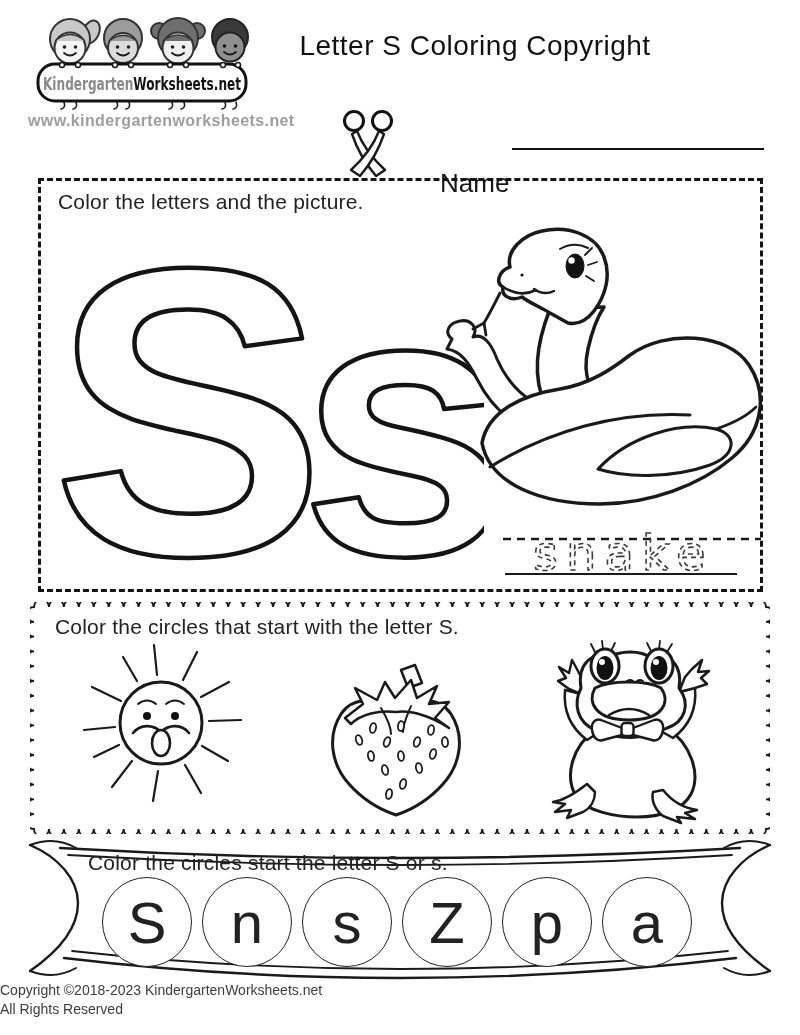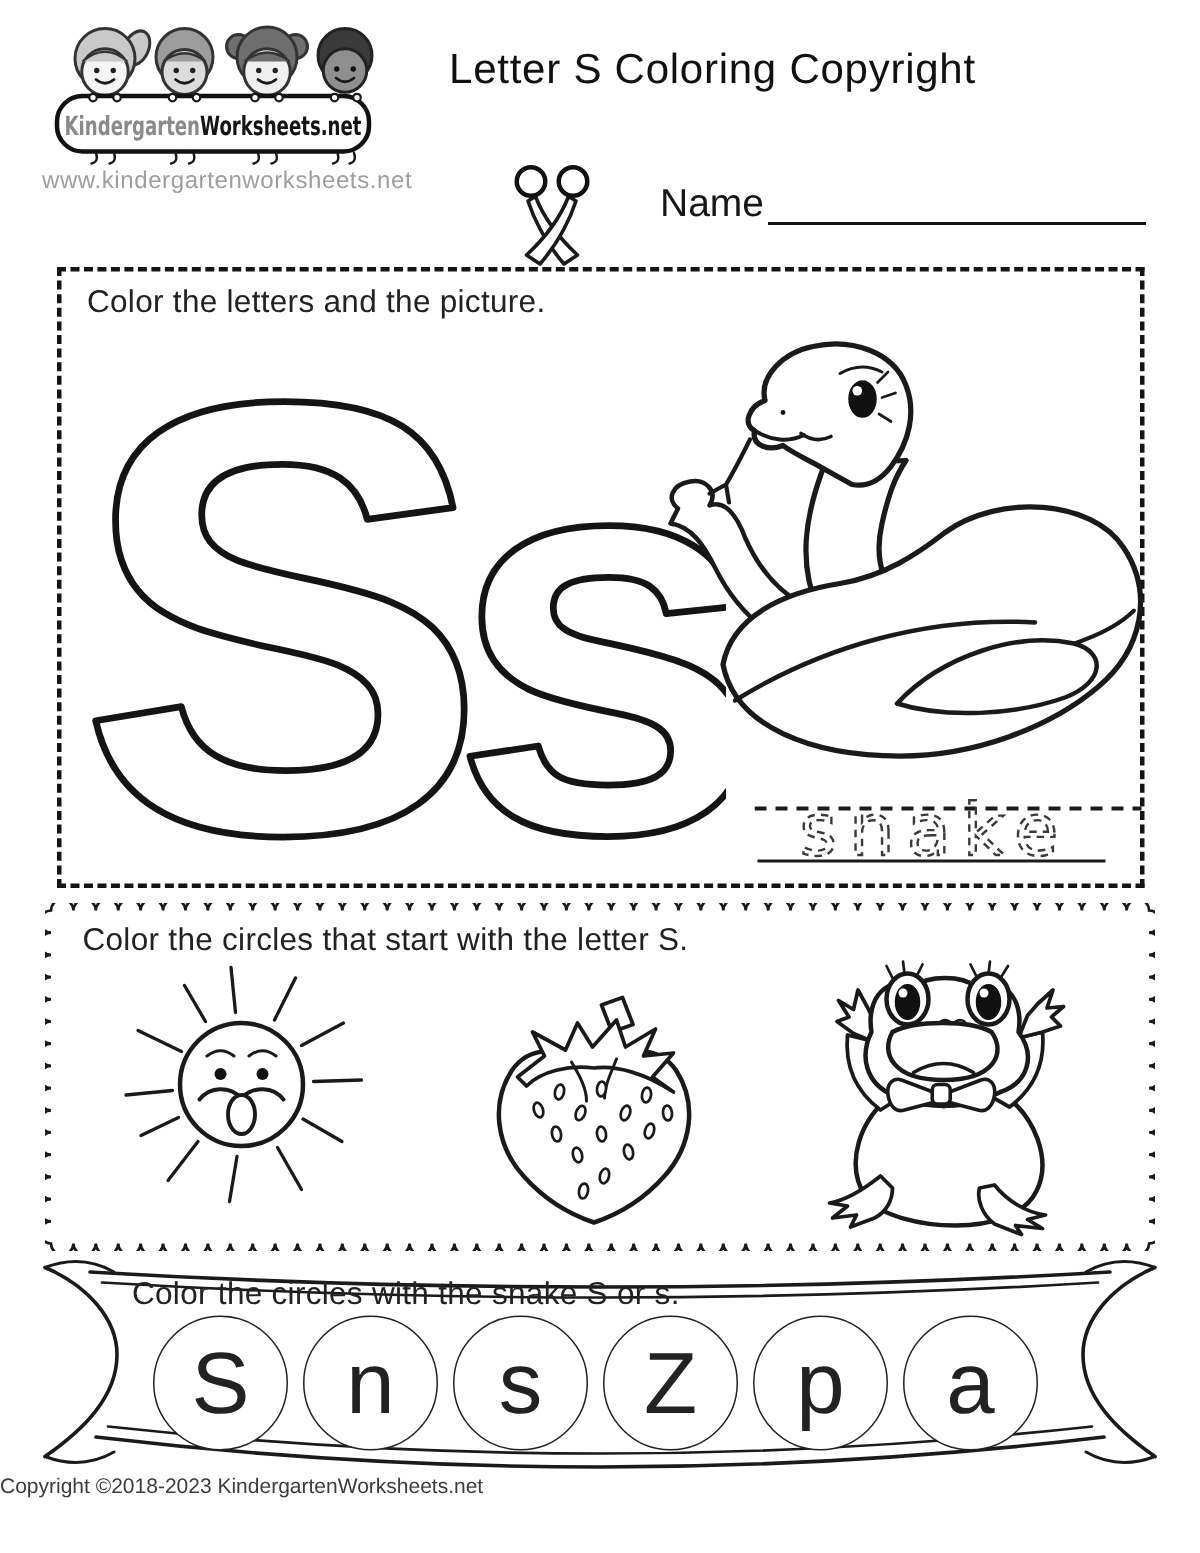--- a/index.html
+++ b/index.html
@@ -1,22 +1,22 @@
 <!DOCTYPE html>
 <html><head>
 <meta charset="utf-8">
 <style>
   html,body{margin:0;padding:0;background:#e8e8e8;}
   #sheet{position:relative;width:800px;height:1035px;background:#fff;margin:0 auto;
          font-family:"Liberation Sans",sans-serif;color:#1a1a1a;overflow:hidden;}
   .abs{position:absolute;}
   .instr{font-size:21px;color:#222;letter-spacing:.2px;}
   #title{font-size:28px;letter-spacing:.5px;text-align:center;color:#111;}
-  #url{font-size:16px;color:#9e9e9e;letter-spacing:.4px;}
-  #name-label{font-size:26px;color:#161616;}
+  #url{font-size:16px;color:#9e9e9e;letter-spacing:.4px;font-weight:bold;}
+  #name-label{font-size:26px;color:#161616;margin-top:48px;}
   #name-line{border-top:2px solid #111;}
   #box1{border:3px dashed #141414;}
   .circle{width:88px;height:88px;border:1.7px solid #222;border-radius:50%;
           display:flex;align-items:center;justify-content:center;
           font-size:58px;font-weight:400;color:#222;background:#fff;}
   .footer-line{width:800px;font-size:14px;color:#3c3c3c;}
   svg{display:block;}
   svg text.outline-letter{font-family:"Liberation Sans",sans-serif;font-weight:bold;
       fill:#ffffff;stroke:#141414;stroke-width:4.5;stroke-linejoin:round;}
   svg .ln{stroke:#1a1a1a;fill:none;stroke-linecap:round;stroke-linejoin:round;}
@@ -257,21 +257,21 @@
       <path stroke-width="1.8" d="M 72,116 Q 400,152 728,116"></path>
       <path stroke-width="2.4" d="M 30,10 C 58,22 78,44 78,68 C 78,96 56,118 30,136"></path>
       <path stroke-width="2" d="M 30,10 C 46,4 62,5 76,13"></path>
       <path stroke-width="2" d="M 30,136 C 46,142 62,141 76,133"></path>
       <path stroke-width="2.4" d="M 770,10 C 742,22 722,44 722,68 C 722,96 744,118 770,136"></path>
       <path stroke-width="2" d="M 770,10 C 754,4 738,5 724,13"></path>
       <path stroke-width="2" d="M 770,136 C 754,142 738,141 724,133"></path>
     </g>
   </svg>
 
-  <div class="abs instr" style="left:88px;top:851px;font-size:21px">Color the circles with the snake S or s.</div>
+  <div class="abs instr" style="left:88px;top:851px;font-size:21px">Color the circles start the letter S or s.</div>
 
   <div class="abs circle" style="left:102px;top:877px">
     <span>S</span>
     </div>
   <div class="abs circle" style="left:202px;top:877px">
     <span>n</span>
     </div>
   <div class="abs circle" style="left:302px;top:877px">
     <span>s</span>
     </div>
@@ -279,13 +279,14 @@
     <span>Z</span>
     </div>
   <div class="abs circle" style="left:502px;top:877px">
     <span>p</span>
     </div>
   <div class="abs circle" style="left:602px;top:877px">
     <span>a</span>
     </div>
 
   <div class="abs footer-line" style="left:0;top:982px">Copyright ©2018-2023 KindergartenWorksheets.net</div>
+  <div class="abs footer-line" style="left:0;top:1001px">All Rights Reserved</div>
 </div>
 
 </body></html>

